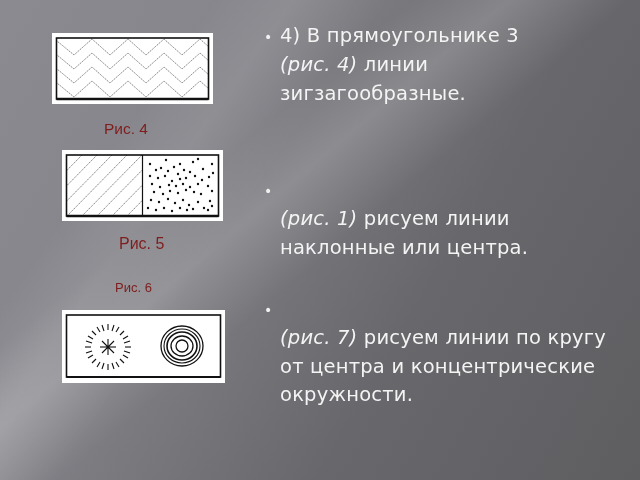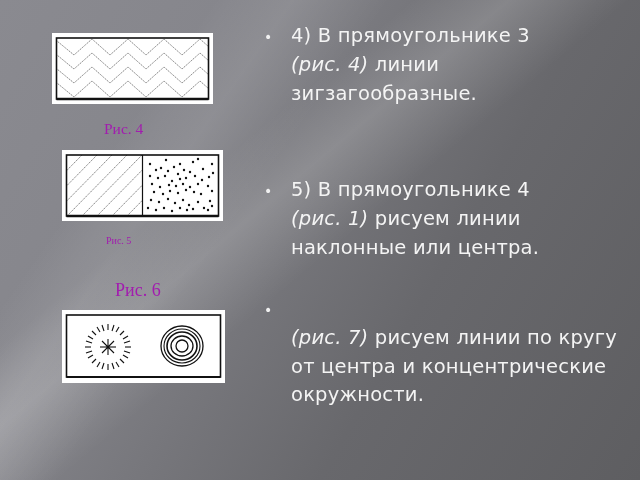--- a/index.html
+++ b/index.html
@@ -8,27 +8,27 @@
       font-family: "DejaVu Sans", sans-serif;
       background:
         linear-gradient(125deg, rgba(255,255,255,0) 0%, rgba(255,255,255,0) 22%, rgba(255,255,255,0.10) 30%, rgba(255,255,255,0) 40%, rgba(255,255,255,0) 100%),
         linear-gradient(140deg, rgba(255,255,255,0) 0%, rgba(255,255,255,0) 34%, rgba(255,255,255,0.16) 42%, rgba(255,255,255,0) 52%, rgba(255,255,255,0) 100%),
         linear-gradient(120deg, #8a8a90 0%, #86868c 25%, #77777c 45%, #68686c 65%, #5e5e61 100%);
     }
     .slide { position:absolute; inset:0; }
     .fig { position:absolute; background:#fff; }
     .fig svg { display:block; }
     .caption {
-      position:absolute; color:#a21caf;
-      font-family: Liberation Serif, serif;
+      position:absolute; color:#7f1d1d;
+      font-family: Liberation Sans, sans-serif;
     }
     .bullets { position:absolute; left:262px; top:22px; width:370px; color:#f4f4f4; }
     .item { position:absolute; left:0; width:370px; }
     .bullet { position:absolute; left:2px; top:0; font-size:14px; line-height:30px; color:#f0f0f0; }
-    .text { position:absolute; left:29px; top:0; width:335px; font-size:19.5px; line-height:28.8px; letter-spacing:0.2px; }
+    .text { position:absolute; left:18px; top:0; width:335px; font-size:19.5px; line-height:28.8px; letter-spacing:0.2px; }
     .text em { }
   </style>
 </head>
 <body>
 
 <div class="slide">
 
   <div class="fig" style="left:52px;top:33px;width:161px;height:71px;">
     <svg width="161" height="71">
       <defs>
@@ -123,22 +123,22 @@
           <circle cx="131" cy="59" r="1.2"></circle>
           <circle cx="142" cy="58" r="1.2"></circle>
         <circle cx="146" cy="60" r="1.2"></circle>
           <circle cx="150" cy="56" r="1.2"></circle>
       </g>
       <rect x="4.5" y="5" width="152" height="61" fill="none" stroke="#111" stroke-width="1.6"></rect>
       <line x1="80.5" y1="5" x2="80.5" y2="66" stroke="#111" stroke-width="1.2"></line>
       <line x1="4.5" y1="66" x2="156.5" y2="66" stroke="#111" stroke-width="2.4"></line>
     </svg>
   </div>
-  <div class="caption" style="left:106px;top:235px;font-size:10px;">Рис. 5</div>
-  <div class="caption" style="left:115px;top:280px;font-size:18px;">Рис. 6</div>
+  <div class="caption" style="left:119px;top:235px;font-size:16px;">Рис. 5</div>
+  <div class="caption" style="left:115px;top:280px;font-size:13px;">Рис. 6</div>
 
   <div class="fig" style="left:62px;top:310px;width:163px;height:73px;">
     <svg width="163" height="73">
       <g stroke="#111" stroke-width="1.1" fill="none">
 
         <line x1="46" y1="29" x2="46" y2="45"></line>
         <line x1="38" y1="37" x2="54" y2="37"></line>
         <line x1="40" y1="31" x2="52" y2="43"></line>
         <line x1="40" y1="43" x2="52" y2="31"></line>
         <circle cx="46" cy="37" r="1" fill="#111"></circle>
@@ -186,21 +186,21 @@
     <div class="item" style="top:0;">
       <span class="bullet">•</span>
       <div class="text">
         <span>4) В прямоугольнике 3</span><br>
         <em>(рис. 4)</em><span> линии зигзагообразные.</span>
       </div>
     </div>
     <div class="item" style="top:154px;">
       <span class="bullet">•</span>
       <div class="text">
-        <span>5) В прямоугольнике 4</span><br>
+        <br>
         <em>(рис. 1)</em><span> рисуем линии наклонные или центра.</span>
       </div>
     </div>
     <div class="item" style="top:273px;">
       <span class="bullet">•</span>
       <div class="text">
         <br>
         <em>(рис. 7)</em><span> рисуем линии по кругу от центра и концентрические окружности.</span>
       </div>
     </div>

